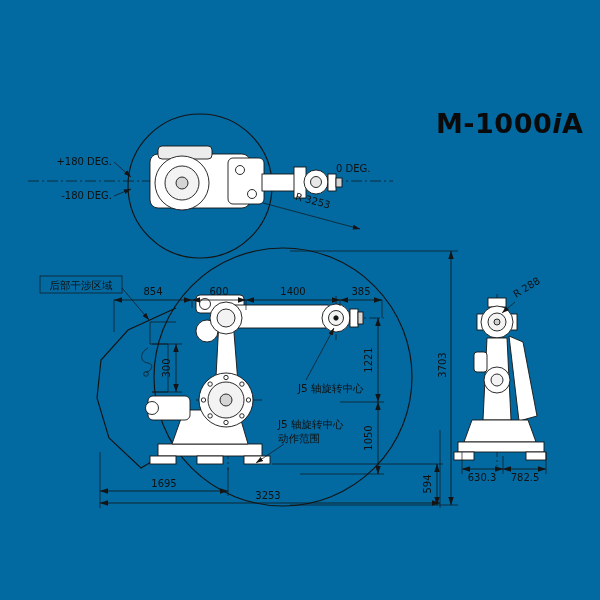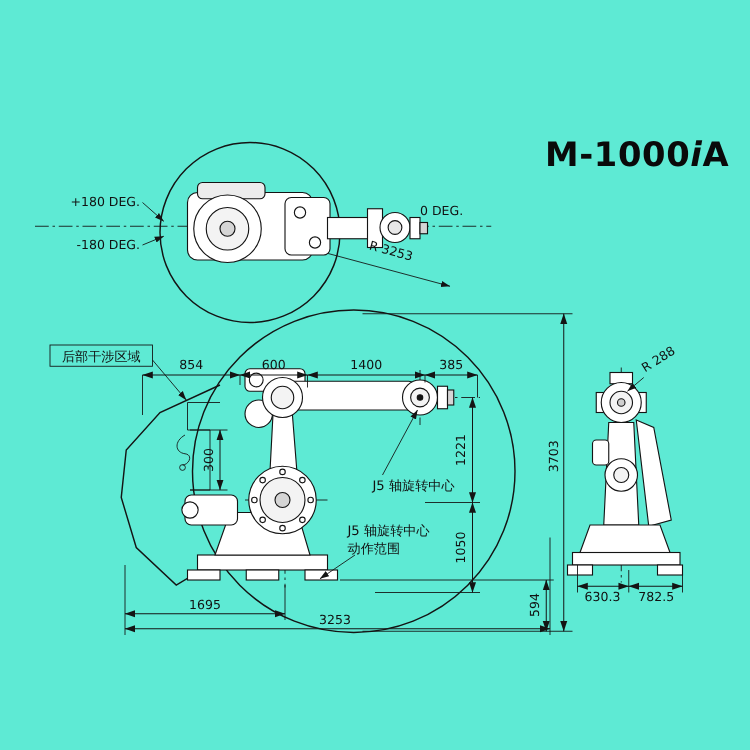--- a/index.html
+++ b/index.html
@@ -1,16 +1,16 @@
 <!DOCTYPE html>
 <html><head>
 <meta charset="utf-8">
 <style>
   html,body{margin:0;padding:0;background:#fff;}
-  .stage{width:600px;height:600px;background:#5eead4;position:relative;overflow:hidden;
+  .stage{width:600px;height:600px;background:#0369a1;position:relative;overflow:hidden;
          font-family:"DejaVu Sans","Liberation Sans",sans-serif;}
   svg{display:block;}
   .t{font-size:10px;fill:#111;}
   .tz{font-size:10.5px;fill:#111;}
   .ttl{font-size:27px;font-weight:700;fill:#0a0a0a;letter-spacing:.5px;}
   .env{stroke:#141414;stroke-width:1.15;fill:none;}
   .thin{stroke:#141414;stroke-width:.7;fill:none;}
   .dim{stroke:#141414;stroke-width:.8;fill:none;}
   .cl{stroke:#141414;stroke-width:.7;fill:none;stroke-dasharray:11 3 2 3;}
 </style>

